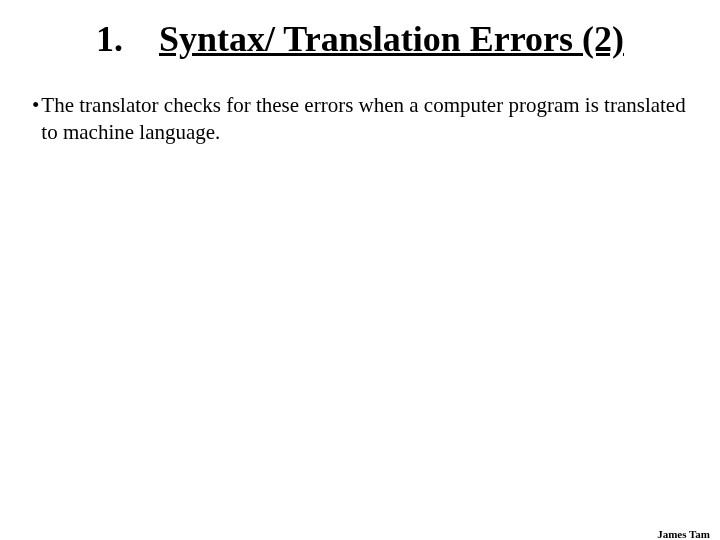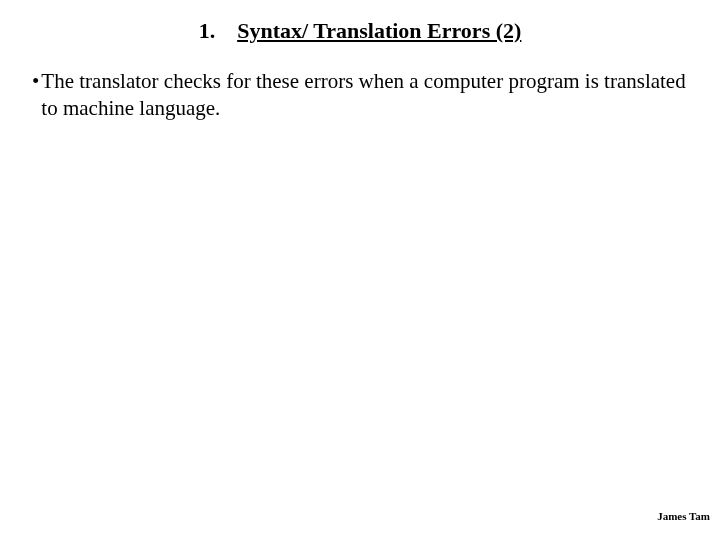--- a/index.html
+++ b/index.html
@@ -13,23 +13,23 @@
     overflow: hidden;
   }
   .slide {
     width: 100%;
     height: 100%;
     padding: 18px 32px 0 32px;
     position: relative;
   }
   .heading {
     text-align: center;
-    font-size: 22px;
+    font-size: 36px;
     font-weight: bold;
-    margin-bottom: 24px;
+    margin-bottom: 32px;
   }
   .heading .num {
     display: inline;
   }
   .heading .title-text {
     text-decoration: underline;
   }
   .bullet-row {
     display: flex;
     align-items: flex-start;
@@ -38,21 +38,21 @@
   }
   .bullet-dot {
     margin-right: 2px;
     flex-shrink: 0;
   }
   .bullet-text {
     flex: 1;
   }
   .author {
     position: absolute;
-    bottom: 18px;
+    bottom: 0;
     right: 10px;
     font-size: 11px;
     font-weight: bold;
   }
 </style>
 </head>
 <body>
 
 <div class="slide">
 

